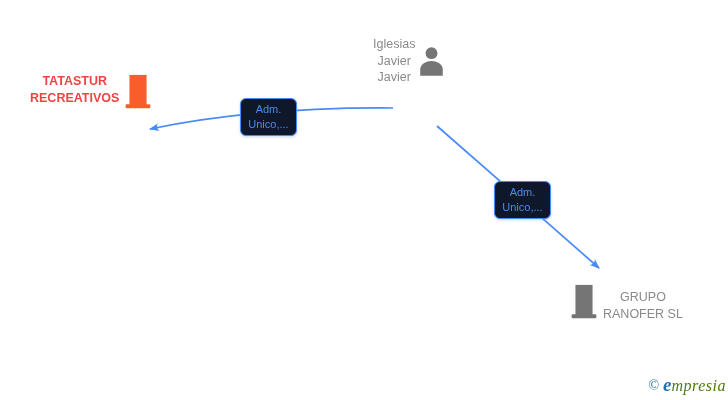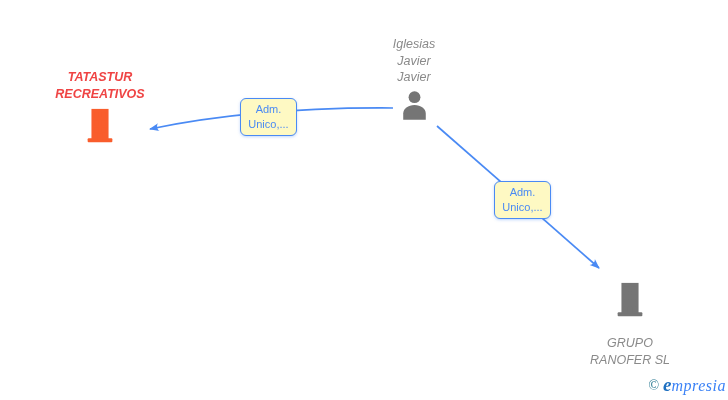--- a/index.html
+++ b/index.html
@@ -3,45 +3,44 @@
 <meta charset="utf-8">
 <style>
   html,body{margin:0;padding:0;background:#ffffff;}
   #app{
     position:relative;width:728px;height:400px;overflow:hidden;background:#ffffff;
     font-family:"Liberation Sans", sans-serif;
   }
   svg.edges{position:absolute;left:0;top:0;z-index:1;}
   .edge-label{
     position:absolute;z-index:2;width:57px;height:38px;box-sizing:border-box;
-    background:#fef9c3;border:1.5px solid #4a8af4;border-radius:6px;
+    background:#0f172a;border:1.5px solid #4a8af4;border-radius:6px;
     color:#4a8af4;font-size:11px;line-height:15px;text-align:center;
     display:flex;flex-direction:column;align-items:center;justify-content:center;
     box-shadow:0 1px 3px rgba(74,138,244,0.35);
     cursor:pointer;
   }
   .node{
-    position:absolute;z-index:3;display:flex;flex-direction:column;align-items:center;
+    position:absolute;z-index:3;display:flex;align-items:center;
     cursor:pointer;
-    font-style:italic;
   }
   .node .name{color:#8a8a8a;font-size:12.5px;line-height:16.5px;text-align:center;white-space:nowrap;}
   .node.highlight .name{color:#ef4444;font-weight:bold;line-height:17px;}
   .node .icon{display:block;}
   .icon-building-orange path, .icon-building-orange rect{fill:#f95d2c;}
   .icon-building-gray path, .icon-building-gray rect{fill:#757575;}
   .icon-person path, .icon-person circle{fill:#757575;}
   #brand-footer{
     position:absolute;right:2px;bottom:4px;z-index:3;
     font-family:"Liberation Serif", serif;font-style:italic;font-size:16px;
     white-space:nowrap;
   }
   #brand-footer .copy{color:#2f7d95;font-style:normal;font-size:14px;vertical-align:1px;}
   #brand-footer .brand-e{color:#1d6fc0;font-size:19px;font-weight:bold;}
-  #brand-footer .brand-rest{color:#3b82f6;letter-spacing:0.5px;font-style:italic;}
+  #brand-footer .brand-rest{color:#4d7c0f;letter-spacing:0.5px;font-style:italic;}
 </style>
 </head>
 <body>
 
 <div id="app">
 
   <svg class="edges" width="728" height="400" viewBox="0 0 728 400">
     <defs>
       <marker id="arrowhead" viewBox="0 0 12 10" refX="10" refY="5" markerWidth="12" markerHeight="10" markerUnits="userSpaceOnUse" orient="auto">
         <path d="M1 1 L11 5 L1 9 C3.2 7 3.2 3 1 1 Z" fill="#4a8af4"></path>
@@ -95,21 +94,21 @@
       <rect x="7" y="33" width="26" height="4" rx="1"></rect>
       <rect x="11" y="2" width="18" height="32"></rect>
       <rect x="14" y="6" width="4" height="5" fill="#ffffff"></rect>
       <rect x="22" y="6" width="4" height="5" fill="#ffffff"></rect>
       <rect x="14" y="14" width="4" height="5" fill="#ffffff"></rect>
       <rect x="22" y="14" width="4" height="5" fill="#ffffff"></rect>
       <rect x="14" y="22" width="4" height="5" fill="#ffffff"></rect>
       <rect x="22" y="22" width="4" height="5" fill="#ffffff"></rect>
       <rect x="17.8" y="28" width="4.4" height="6" fill="#ffffff"></rect>
     </svg>
-    <div class="name" style="margin-top:16px;">
+    <div class="name" style="margin-top:8px;">
       <div>GRUPO</div>
       <div>RANOFER SL</div>
     </div>
   </div>
 
   <div id="brand-footer">
     <span class="copy">©</span>
     <span class="brand-e">e</span><span class="brand-rest">mpresia</span>
   </div>
 

